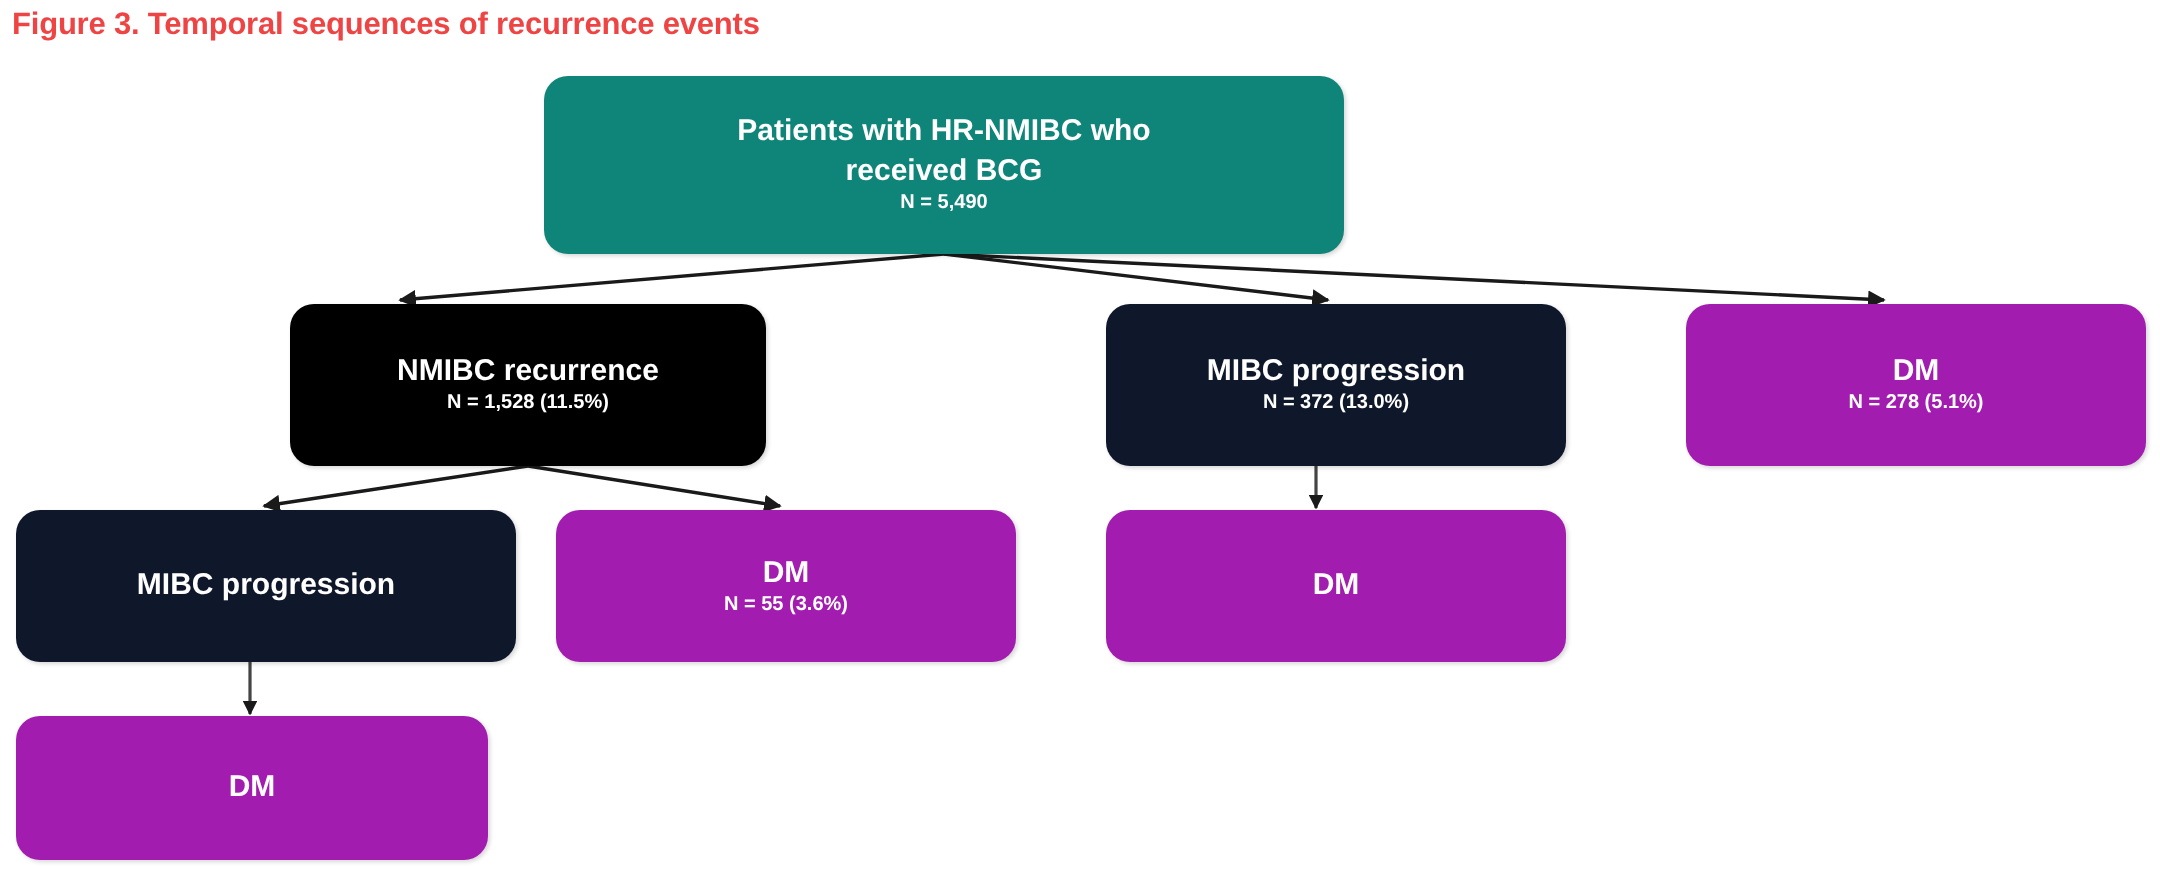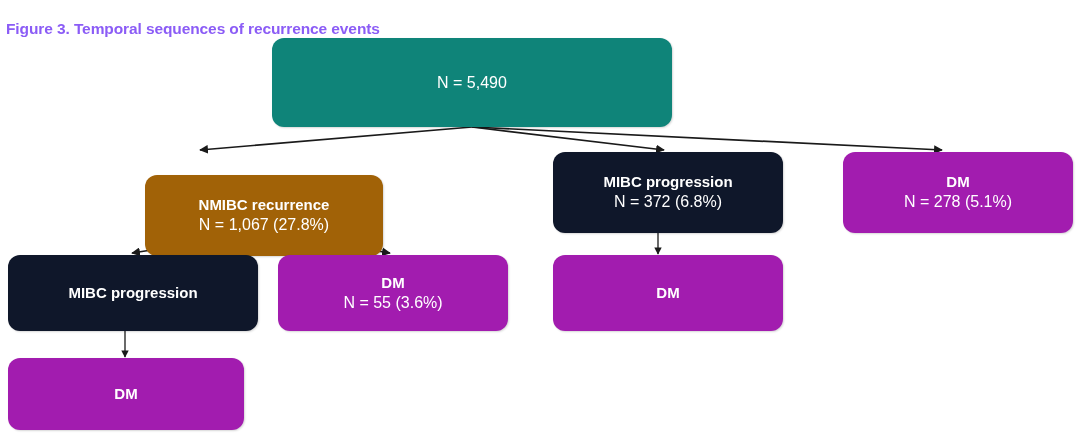--- a/index.html
+++ b/index.html
@@ -17,24 +17,24 @@
   }
   #figure-root {
     position: absolute;
     left: 0; top: 0;
     width: 1080px;
     height: 437px;
   }
   .fig-title {
     position: absolute;
     left: 6px;
-    top: 20px;
+    top: 4px;
     font-size: 15.5px;
     font-weight: bold;
-    color: #8b5cf6;
+    color: #ef4444;
     letter-spacing: -0.1px;
     white-space: nowrap;
   }
   #edges {
     position: absolute;
     left: 0; top: 0;
     width: 1080px;
     height: 437px;
     pointer-events: none;
   }
@@ -50,26 +50,26 @@
     text-align: center;
     line-height: 1.28;
     box-shadow: 1px 1px 2px rgba(0,0,0,0.16);
   }
   .node .node-title {
     font-weight: bold;
     font-size: 15px;
     white-space: pre-line;
   }
   .node .node-count {
-    font-weight: normal;
-    font-size: 16px;
+    font-weight: bold;
+    font-size: 10px;
     margin-top: 1px;
   }
   .node.teal   { background: #0F8479; }
-  .node.lblue  { background: #a16207; margin-top: 23px; }
+  .node.lblue  { background: #000000; }
   .node.mblue  { background: #0f172a; }
   .node.navy   { background: #a21caf; }
 </style>
 </head>
 <body>
 
 <div id="figure-root">
 
   <div class="fig-title">Figure 3. Temporal sequences of recurrence events</div>
 
@@ -98,31 +98,33 @@
 
     <g stroke="#444444" stroke-width="1.6" fill="none">
 
       <line x1="658" y1="233" x2="658" y2="254" marker-end="url(#ahv)"></line>
 
       <line x1="125" y1="331" x2="125" y2="357" marker-end="url(#ahv)"></line>
     </g>
   </svg>
 
   <div class="node teal" style="left:272px; top:38px; width:400px; height:89px;">
+    <div class="node-title">Patients with HR-NMIBC who
+received BCG</div>
     <div class="node-count">N = 5,490</div>
   </div>
 
   <div class="node lblue" style="left:145px; top:152px; width:238px; height:81px;">
     <div class="node-title">NMIBC recurrence</div>
-    <div class="node-count">N = 1,067 (27.8%)</div>
+    <div class="node-count">N = 1,528 (11.5%)</div>
   </div>
 
   <div class="node mblue" style="left:553px; top:152px; width:230px; height:81px;">
     <div class="node-title">MIBC progression</div>
-    <div class="node-count">N = 372 (6.8%)</div>
+    <div class="node-count">N = 372 (13.0%)</div>
   </div>
 
   <div class="node navy" style="left:843px; top:152px; width:230px; height:81px;">
     <div class="node-title">DM</div>
     <div class="node-count">N = 278 (5.1%)</div>
   </div>
 
   <div class="node mblue" style="left:8px; top:255px; width:250px; height:76px;">
     <div class="node-title">MIBC progression</div>
   </div>

